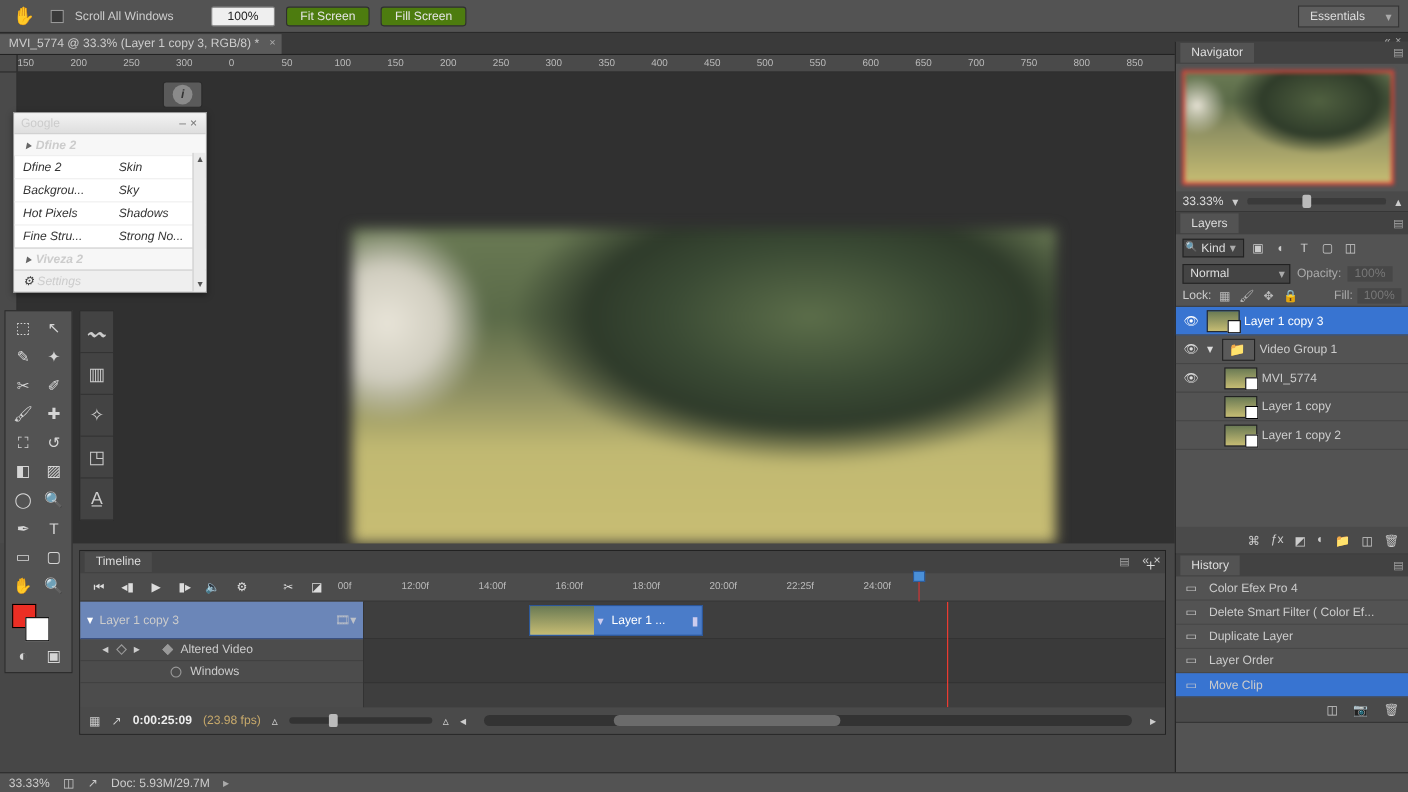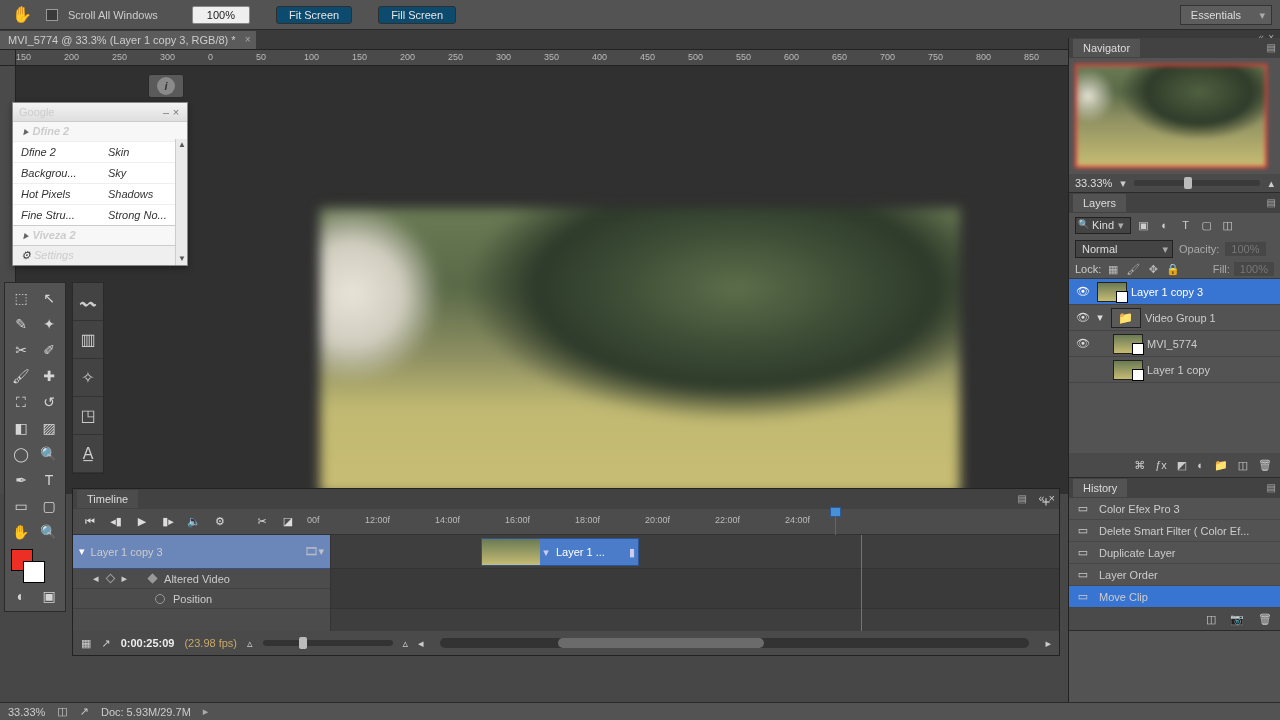--- a/index.html
+++ b/index.html
@@ -3,21 +3,21 @@
 <meta charset="utf-8">
 <style>
 * { margin: 0; padding: 0; box-sizing: border-box; font-family: "Lucida Grande", Tahoma, sans-serif; font-size: 11px; color: #ccc; }
 body { background: #474747; width: 1280px; height: 720px; overflow: hidden; position: relative; }
 
 
 .options-bar { height: 30px; background: #535353; display: flex; align-items: center; padding: 0 8px; gap: 10px; border-bottom: 1px solid #2a2a2a; }
 .hand-icon   { width: 28px; height: 20px; display:flex; align-items:center; justify-content:center; font-size:16px; }
 .chk         { width: 12px; height: 12px; border: 1px solid #999; background:#3a3a3a; display:inline-block; }
 .opt-spacer  { flex:1; }
-.btn-chip    { background:#0c4a6e; border:1px solid #2f2f2f; border-radius:3px; padding:2px 12px; color:#e6e6e6; font-size:11px;margin-left:16px; }
+.btn-chip    { background:#4d7c0f; border:1px solid #2f2f2f; border-radius:3px; padding:2px 12px; color:#e6e6e6; font-size:11px; }
 .zoom-box    { background:#efefef; color:#222; border:1px solid #888; border-radius:2px; padding:2px 14px; }
 .workspace-sel { background:#5d5d5d; border:1px solid #333; padding:3px 30px 3px 10px; position:relative; color:#ddd; }
 .workspace-sel:after{content:"▾"; position:absolute; right:6px; top:3px; color:#aaa;}
 
 
 .doc-tabbar { height: 20px; background:#3a3a3a; display:flex; align-items:center; border-bottom:1px solid #222; position:relative;}
 .doc-tab    { background:#5b5b5b; padding:3px 20px 3px 8px; color:#eee; position:relative; font-size:11px;}
 .doc-tab .x { position:absolute; right:5px; top:3px; color:#aaa; font-size:10px;}
 .tab-ctl-right{position:absolute; right:6px; top:2px; display:flex; gap:4px;}
 .tab-ctl-right span{color:#aaa; font-size:10px;}
@@ -122,21 +122,21 @@
 .layers-foot span{color:#ccc;}
 
 
 .history-body{ }
 .hist-row   { display:flex; align-items:center; height:22px; padding:0 6px; gap:8px; border-bottom:1px solid #474747;}
 .hist-row.sel{ background:#3874d1; }
 .hist-ico   { width:16px; text-align:center; color:#ccc;}
 .hist-foot  { height:22px; background:#4a4a4a; display:flex; justify-content:flex-end; gap:14px; padding:0 8px; align-items:center;}
 
 
-.timeline   { position:absolute; left:72px; right:220px; bottom:64px; height:168px; background:#4c4c4c; border:1px solid #222;}
+.timeline   { position:absolute; left:72px; right:220px; bottom:52px; height:168px; background:#4c4c4c; border:1px solid #222;}
 .tl-tabrow  { background:#424242; height:20px; display:flex; align-items:center; padding-left:4px; position:relative;}
 .tl-tabrow .panel-tab{background:#4c4c4c;}
 .tl-collapse{ position:absolute; right:4px; top:3px; color:#aaa; display:flex; gap:4px;}
 .tl-ctrlrow { height:26px; background:#4c4c4c; border-bottom:1px solid #333; display:flex; align-items:center;}
 .tl-btns    { display:flex; align-items:center; gap:8px; padding:0 8px;}
 .tl-btns span{ width:18px; text-align:center; color:#ddd;}
 .tl-ruler   { flex:1; position:relative; height:26px;}
 .tl-ruler .t{ position:absolute; top:6px; color:#bbb; font-size:9px;}
 .playhead   { position:absolute; top:0; bottom:0; width:1px; background:#d33; }
 .playhead .flag{position:absolute;top:-2px;left:-5px;width:11px;height:10px;background:#4a90d9;border:1px solid #2a5a9a;}
@@ -377,20 +377,26 @@
             <span style="width: 16px;"></span>
             <span class="lthumb smart"></span>
             <span class="lname">MVI_5774</span>
           </div>
           <div class="layer-row">
             <span class="eye blank">👁</span>
             <span style="width: 16px;"></span>
             <span class="lthumb smart"></span>
             <span class="lname">Layer 1 copy</span>
           </div>
+          <div class="layer-row">
+            <span class="eye blank">👁</span>
+            <span style="width: 16px;"></span>
+            <span class="lthumb smart"></span>
+            <span class="lname">Layer 1 copy 2</span>
+          </div>
         </div>
       <div style="height:70px"></div>
       <div class="layers-foot">
         <span>⌘</span>
         <span>ƒx</span>
         <span>◩</span>
         <span>◐</span>
         <span>📁</span>
         <span>◫</span>
         <span>🗑</span>
@@ -399,21 +405,21 @@
   </div>
 
   <div class="panel">
     <div class="panel-tabrow">
       <div class="panel-tab">History</div>
       <span class="panel-menu">▤</span>
     </div>
     <div class="history-body" id="history-list">
         <div class="hist-row">
           <span class="hist-ico">▭</span>
-          <span>Color Efex Pro 3</span>
+          <span>Color Efex Pro 4</span>
         </div>
         <div class="hist-row">
           <span class="hist-ico">▭</span>
           <span>Delete Smart Filter ( Color Ef...</span>
         </div>
         <div class="hist-row">
           <span class="hist-ico">▭</span>
           <span>Duplicate Layer</span>
         </div>
         <div class="hist-row">
@@ -458,21 +464,21 @@
     <div class="tl-ruler" id="tl-ruler">
       <div class="playhead" style="left:530px">
           <div class="flag"></div>
         </div>
     <span class="t" style="left: 2px;">00f</span>
         <span class="t" style="left: 60px;">12:00f</span>
         <span class="t" style="left: 130px;">14:00f</span>
         <span class="t" style="left: 200px;">16:00f</span>
         <span class="t" style="left: 270px;">18:00f</span>
         <span class="t" style="left: 340px;">20:00f</span>
-        <span class="t" style="left: 410px;">22:00f</span>
+        <span class="t" style="left: 410px;">22:25f</span>
         <span class="t" style="left: 480px;">24:00f</span>
       </div>
     <span class="tl-add">＋</span>
   </div>
 
   <div class="tl-body">
     <div class="tl-left">
       <div class="track-head">
         <span class="tri">▾</span>
         <span class="name">Layer 1 copy 3</span>
@@ -482,21 +488,21 @@
         <span>◂</span>
         <span class="diamond"></span>
         <span>▸</span>
         <span style="width:6px"></span>
         <span class="diamond" style="background:#999"></span>
         <span>Altered Video</span>
       </div>
       <div class="prop-row">
         <span style="width:54px"></span>
         <span class="stop"></span>
-        <span>Position</span>
+        <span>Windows</span>
       </div>
     </div>
     <div class="tl-right">
       <div class="lane">
         <div class="clip" style="left:150px; width:158px">
           <div class="cthumb"></div>
           <span class="cdrop">▾</span>
           <span class="clab">Layer 1 ...</span>
           <span class="cdrop">▮</span>
         </div>

